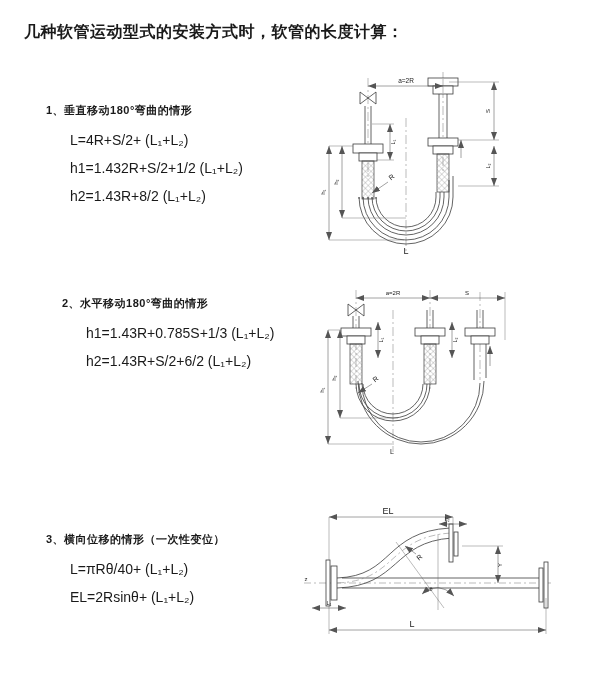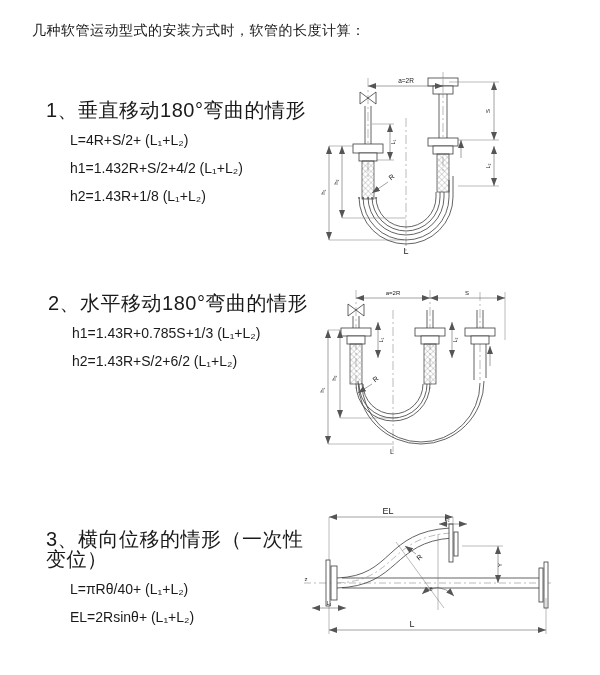--- a/index.html
+++ b/index.html
@@ -1,24 +1,24 @@
 <!DOCTYPE html>
 <html><head>
 <meta charset="utf-8">
 <style>
   html,body{margin:0;padding:0}
   body{width:600px;height:675px;background:#ffffff;position:relative;overflow:hidden;
        font-family:"Liberation Sans","DejaVu Sans",sans-serif;color:#1a1a1a}
-  .title{position:absolute;left:32px;top:22px;font-size:14px;font-weight:normal;letter-spacing:.5px}
+  .title{position:absolute;left:24px;top:22px;font-size:16px;font-weight:bold;letter-spacing:.5px}
   .sec{position:absolute;width:272px}
-  .heading{font-size:20px;font-weight:normal;letter-spacing:.5px;line-height:20px}
+  .heading{font-size:11px;font-weight:bold;letter-spacing:.5px;line-height:20px}
   .formulas{margin-left:24px;margin-top:6px}
   .formula{font-size:14px;line-height:28px;white-space:nowrap}
   #s1{left:46px;top:100px}
-  #s2{left:48px;top:293px}
+  #s2{left:62px;top:293px}
   #s3{left:46px;top:529px}
   svg{position:absolute}
   #d1{left:306px;top:66px}
   #d2{left:306px;top:280px}
   #d3{left:296px;top:490px}
   .ln{stroke:#3c3c3c;stroke-width:.8;fill:none}
   .fl{stroke:#3c3c3c;stroke-width:.8;fill:#ffffff}
   .hz{stroke:#3c3c3c;stroke-width:.7;fill:url(#hx)}
   .dim{stroke:#555;stroke-width:.55;fill:none}
   .thin{stroke:#666;stroke-width:.45;fill:none}
@@ -28,22 +28,22 @@
 </style>
 </head>
 <body>
 
 <div class="title">几种软管运动型式的安装方式时，软管的长度计算：</div>
 
 <div class="sec" id="s1">
   <div class="heading">1、垂直移动180°弯曲的情形</div>
   <div class="formulas">
     <div class="formula">L=4R+S/2+ (L₁+L₂)</div>
-    <div class="formula">h1=1.432R+S/2+4/2 (L₁+L₂)</div>
-    <div class="formula">h2=1.43R+1/8 (L₁+L₂)</div>
+    <div class="formula">h1=1.432R+S/2+1/2 (L₁+L₂)</div>
+    <div class="formula">h2=1.43R+8/2 (L₁+L₂)</div>
   </div>
 </div>
 
 <div class="sec" id="s2">
   <div class="heading">2、水平移动180°弯曲的情形</div>
   <div class="formulas">
     <div class="formula">h1=1.43R+0.785S+1/3 (L₁+L₂)</div>
     <div class="formula">h2=1.43R+S/2+6/2 (L₁+L₂)</div>
   </div>
 </div>

